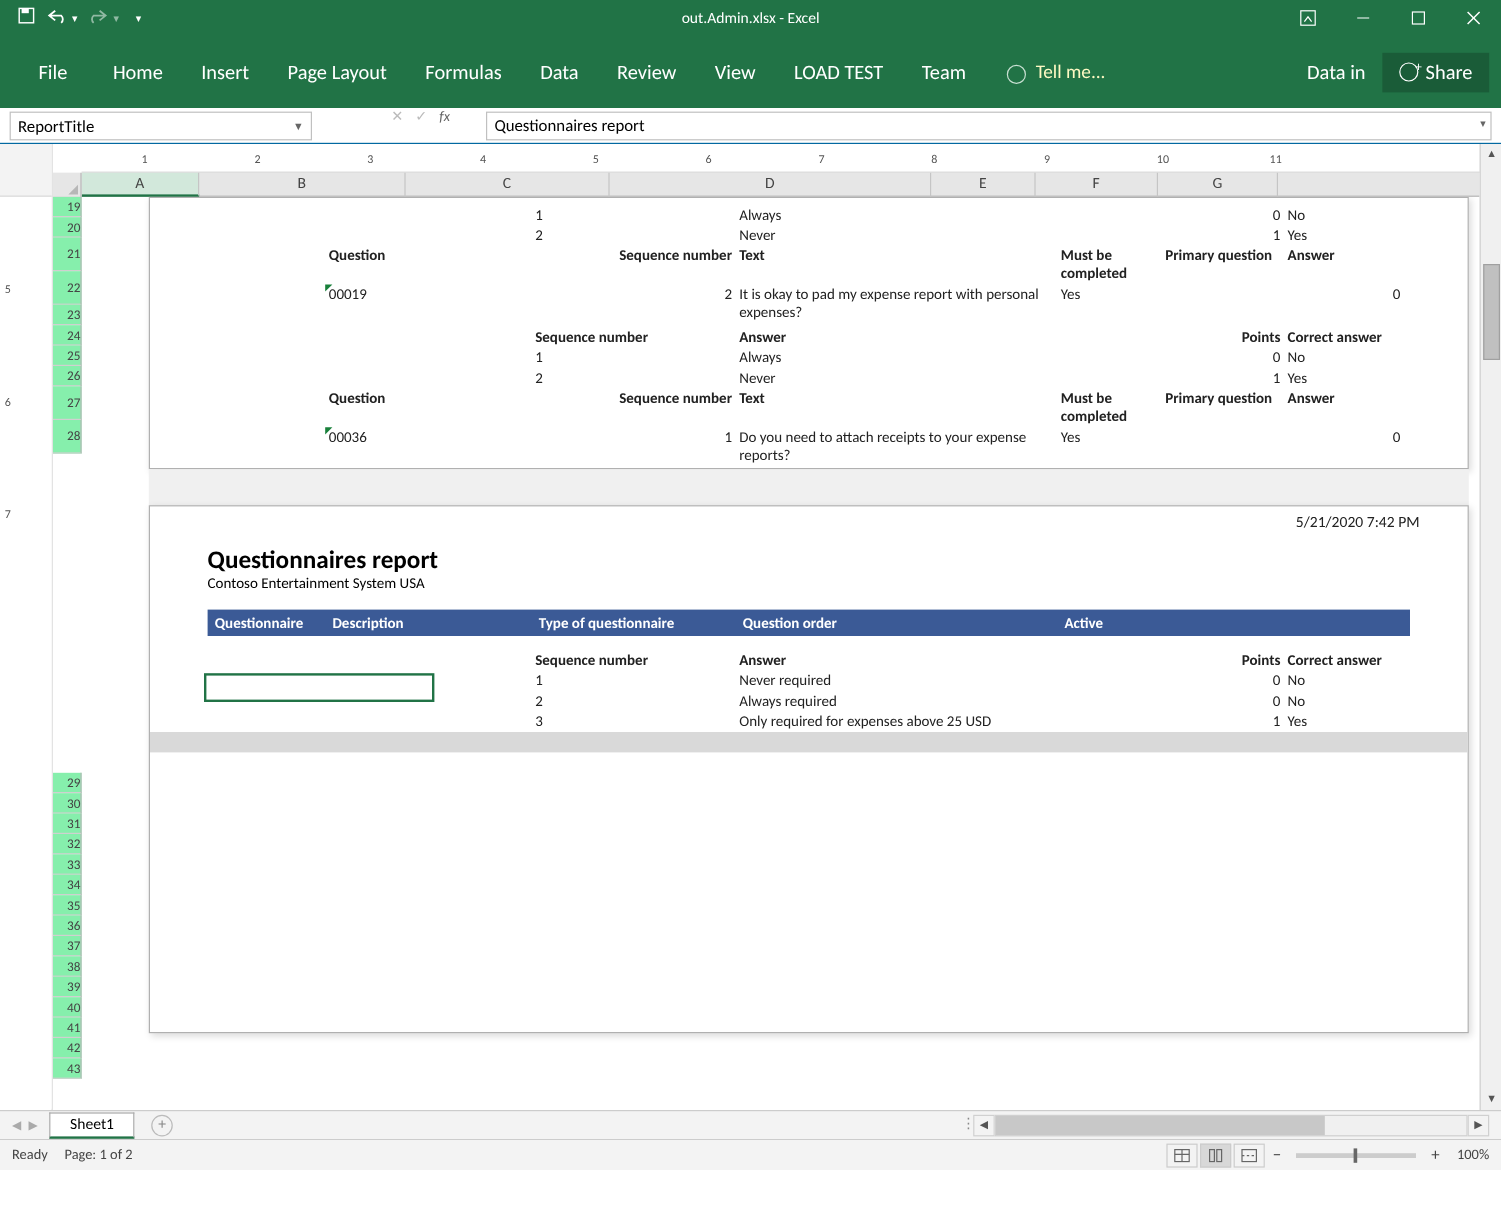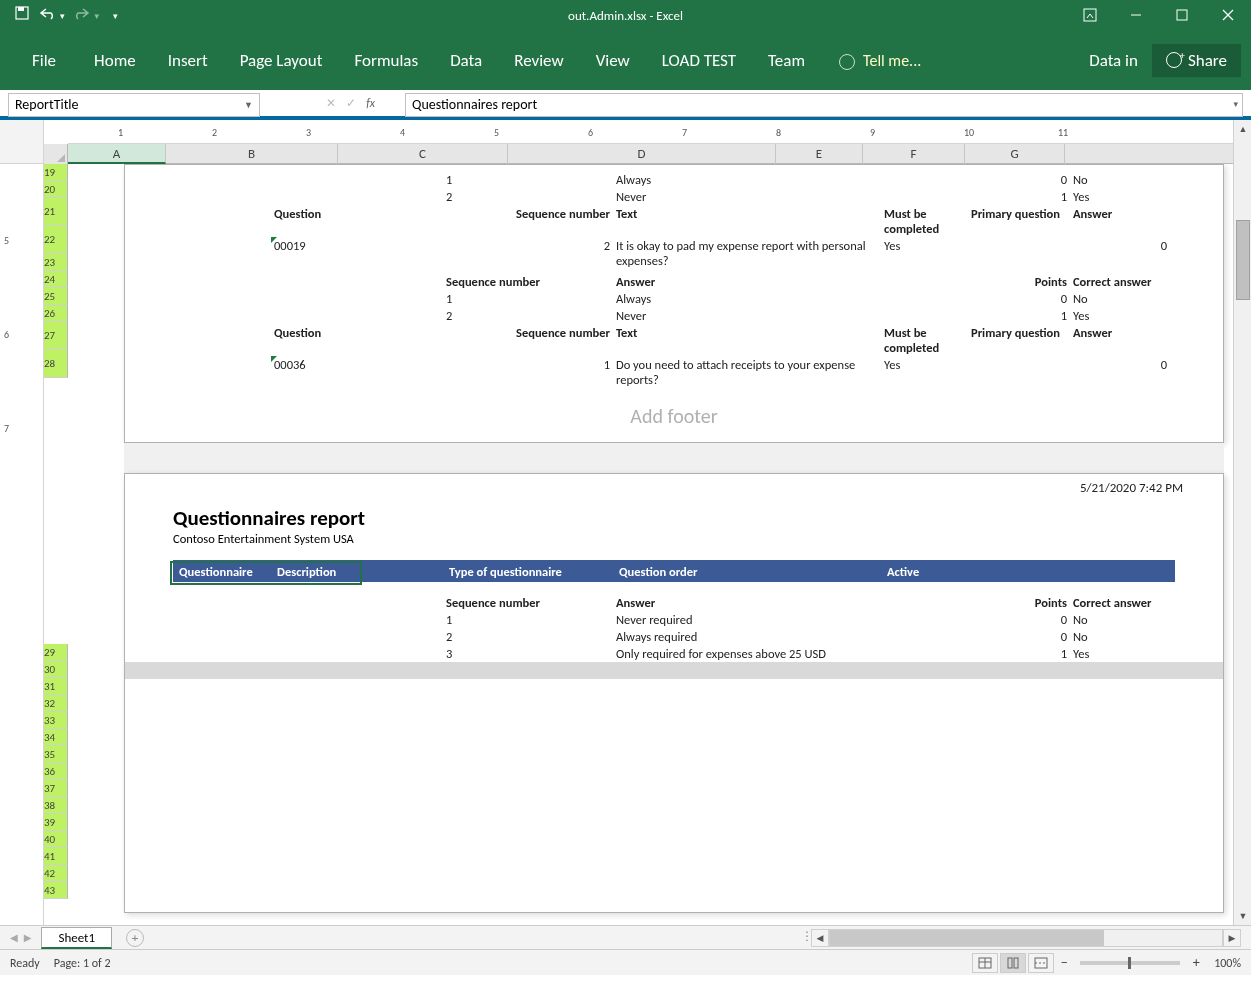--- a/index.html
+++ b/index.html
@@ -21,21 +21,21 @@
   .file-tab { padding-right: 22px; padding-left: 10px; text-align: center;}
   .tell-me { display: flex; align-items: flex-end; color: #fef9c3; font-size: 16px; margin-left: 18px; cursor:pointer;}
   .tell-me .bulb { width: 16px; height: 16px; border: 1.5px solid #c8e0d2; border-radius: 50%; margin-right: 8px; position:relative;}
   .right-group { margin-left: auto; display: flex; align-items: center; gap: 14px; }
   .signin { font-size: 17px; cursor:pointer;}
   .share-btn { background: #1a5c38; padding: 6px 14px; display: flex; align-items: center; font-size: 17px; cursor:pointer;}
   .share-icon { width:16px; height:16px; border-radius:50%; border:1.5px solid #fff; margin-right:6px; position:relative;}
   .share-icon::after{content:"+"; position:absolute; right:-4px; top:-4px; font-size:11px;}
 
   
-  .formula-row { height: 30px; background: #fff; border-bottom: 4px solid #0369a1; display: flex; align-items: center; gap: 20px; }
+  .formula-row { height: 30px; background: #fff; border-bottom: 1px solid #0369a1; display: flex; align-items: flex-start; gap: 20px; }
   .name-box { width: 252px; height: 24px; border: 1px solid #c0c0c0; margin: 3px 0 0 8px; padding: 2px 6px; font-size: 14px; display:flex; align-items:center; position:relative;}
   .name-box-arrow { position:absolute; right:6px; color:#666; font-size:9px;}
   .fx-separator{ width:12px; height:24px; border-left:1px solid #fff; margin-left:6px;}
   .fx-icons { display:flex; align-items:center; gap:10px; color:#bbb; margin-left:8px;}
   .fx-icons .fx-label{ font-style:italic; color:#666;}
   .formula-input { flex:1; height:24px; border:1px solid #c0c0c0; margin:3px 8px 0 10px; padding:2px 6px; font-size:14px; position:relative;}
   .formula-arrow { position:absolute; right:4px; top:4px; color:#666; font-size:9px;}
 
   
   .ws-outer { height: 805px; display:flex; position:relative; background:#fff;}
@@ -47,21 +47,21 @@
   .corner-cell::after{content:""; position:absolute; right:2px; bottom:2px; width:0;height:0; border-left:8px solid transparent; border-bottom:8px solid #b7b7b7;}
   .col-head{ height:20px; border-right:1px solid #c5c5c5; text-align:center; font-size:13px; color:#444; line-height:20px;}
   .col-head.selected{ background:#d2e8db; border-bottom:2px solid #217346;}
   
   .ws-main{ flex:1; position:relative; background:#fff; overflow:hidden;}
   .ruler-h { height:24px; background:#fff; border-bottom:1px solid #d4d4d4; position:relative; margin-left:24px;}
   .ruler-tick{position:absolute; top:6px; font-size:10px; color:#555;}
   
   .grid-scroll{ position:absolute; left:0; top:44px; right:0; bottom:0; overflow:hidden;}
   .row-heads{ position:absolute; left:0; top:0; width:24px;}
-  .row-head{ height:17px; border-bottom:1px solid #d0d0d0; border-right:1px solid #b7b7b7; text-align:left; font-size:11px; color:#444; background:#bef264; line-height:17px;}
+  .row-head{ height:17px; border-bottom:1px solid #d0d0d0; border-right:1px solid #b7b7b7; text-align:right; font-size:11px; color:#444; background:#86efac; line-height:17px;}
   
   .page-area { position:absolute; left:80px; top:0; width:1100px;}
   .page-box{ background:#fff;}
   .page-shadow{ border:1px solid #b0b0b0; box-shadow:2px 2px 6px rgba(0,0,0,0.15);}
   
   .cell-row{ display:flex; align-items:flex-start; font-size:12.5px; color:#222;}
   .cell{ padding:1px 3px;}
   .bold{font-weight:600;}
   .right{text-align:right;}
   
@@ -344,21 +344,20 @@
               <div class="cell-row" style="min-height: 34px;">
                 <div class="cell" style="width: 98px;"></div>
                 <div class="cell green-triangle" style="width: 172px;">00036</div>
                 <div class="cell right" style="width: 170px;">1</div>
                 <div class="cell" style="width: 268px;">Do you need to attach receipts to your expense reports?</div>
                 <div class="cell" style="width: 87px;">Yes</div>
                 <div class="cell" style="width: 102px;"></div>
                 <div class="cell right" style="width: 100px;">0</div>
               </div>
             </div>
-          <div class="add-footer">Add footer</div>
         </div>
         <div class="page-gap"></div>
 
         <div class="page-box page-shadow" style="min-height:440px;">
           <div class="page2-header">
             <div>5/21/2020 7:42 PM</div>
           </div>
           <div class="report-title selected-outline">
             <span>Questionnaires report</span>
           </div>

